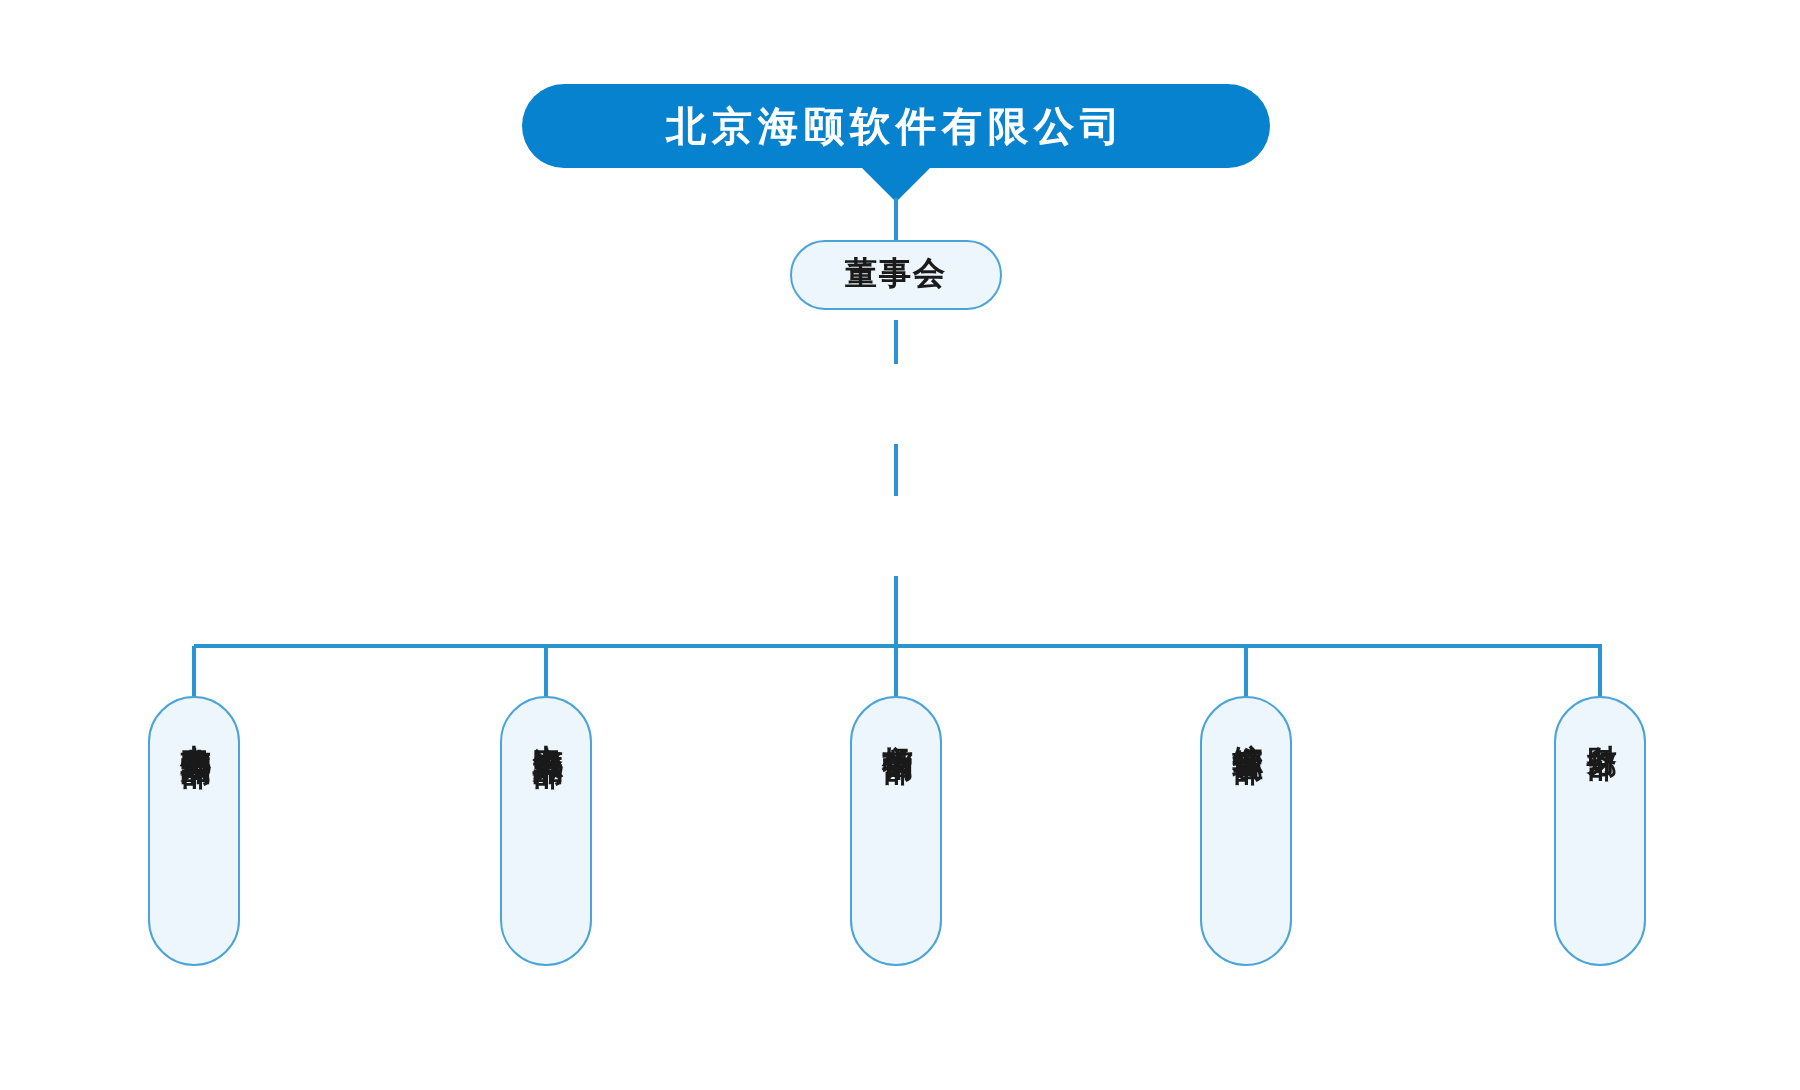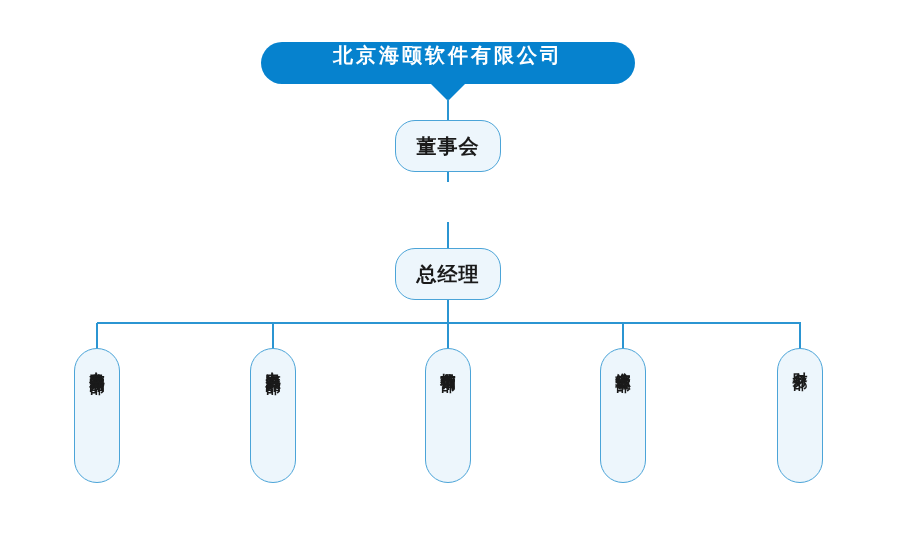--- a/index.html
+++ b/index.html
@@ -8,37 +8,37 @@
     font-family:"Liberation Sans",sans-serif;
   }
   
   .line{position:absolute;background:var(--line,#2b95d2);}
   .vl{width:2px;}
   .hl{height:2px;}
   
   .root{
     position:absolute;left:261px;top:42px;width:374px;height:42px;
     background:var(--brand,#0682ce);border-radius:21px;
-    display:flex;justify-content:center;
+    display:flex;align-items:center;justify-content:center;
     color:#ffffff;font-size:20px;font-weight:bold;letter-spacing:3px;font-family:Liberation Mono, monospace;
   }
   .pointer{
     position:absolute;left:430px;top:83px;width:36px;height:18px;
     background:var(--brand,#0682ce);
     clip-path:polygon(0 0,100% 0,50% 100%);
   }
   
   .node{
     position:absolute;box-sizing:border-box;
     background:var(--node_fill,#edf6fc);
     border:1.5px solid var(--node_border,#4ba4d8);
     color:var(--text,#1a1a1a);font-weight:bold;
     display:flex;align-items:center;justify-content:center;
   }
-  .level{left:395px;width:106px;height:52px;border-radius:20px;font-size:20px;letter-spacing:1px;}
+  .level{left:395px;width:106px;height:35px;border-radius:20px;font-size:16px;letter-spacing:1px;}
   .lv0{top:120px;} .lv1{top:182px;} .lv2{top:248px;}
   
   .dept{
     top:348px;width:46px;height:135px;border-radius:23px;
     align-items:flex-start;padding-top:11px;
   }
   .dept span{
     writing-mode:vertical-rl;text-orientation:upright;
     font-size:15px;font-weight:bold;letter-spacing:1px;line-height:1.05;
   }
@@ -55,23 +55,20 @@
   <div class="pointer"></div>
 
   <div class="line vl" style="left:447px;top:99px;height:22px;"></div>
   <div class="line vl" style="left:447px;top:160px;height:22px;"></div>
   <div class="line vl" style="left:447px;top:222px;height:26px;"></div>
   <div class="line vl" style="left:447px;top:288px;height:35px;"></div>
 
   <div class="node level lv0">
     <span>董事会</span>
   </div>
-  <div class="node level lv2">
-    <span>总经理</span>
-  </div>
 
   <div class="line hl" style="left:97px;top:322px;width:704px;"></div>
   <div class="line vl" style="left:96px;top:323px;height:26px;"></div>
   <div class="line vl" style="left:272px;top:323px;height:26px;"></div>
   <div class="line vl" style="left:447px;top:323px;height:26px;"></div>
   <div class="line vl" style="left:622px;top:323px;height:26px;"></div>
   <div class="line vl" style="left:799px;top:323px;height:26px;"></div>
 
   <div class="node dept d0">
     <span>电力营销产品部</span>

